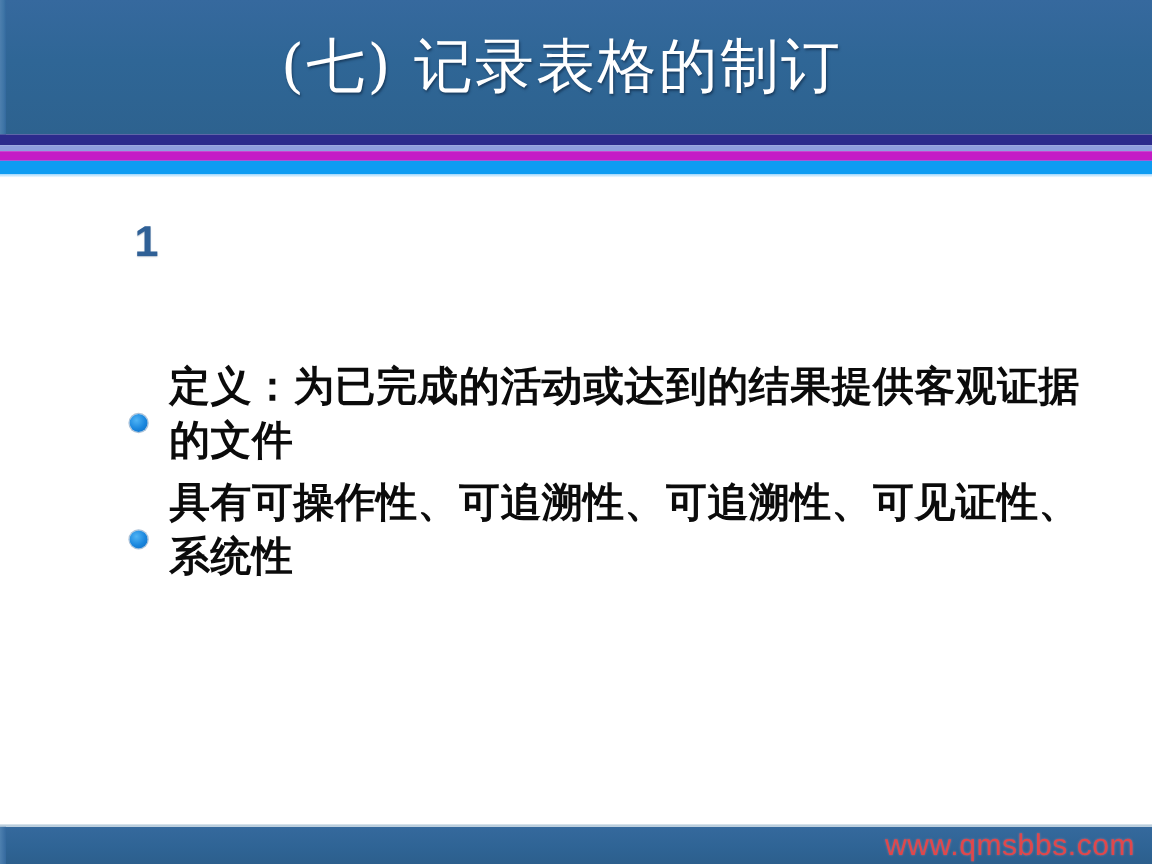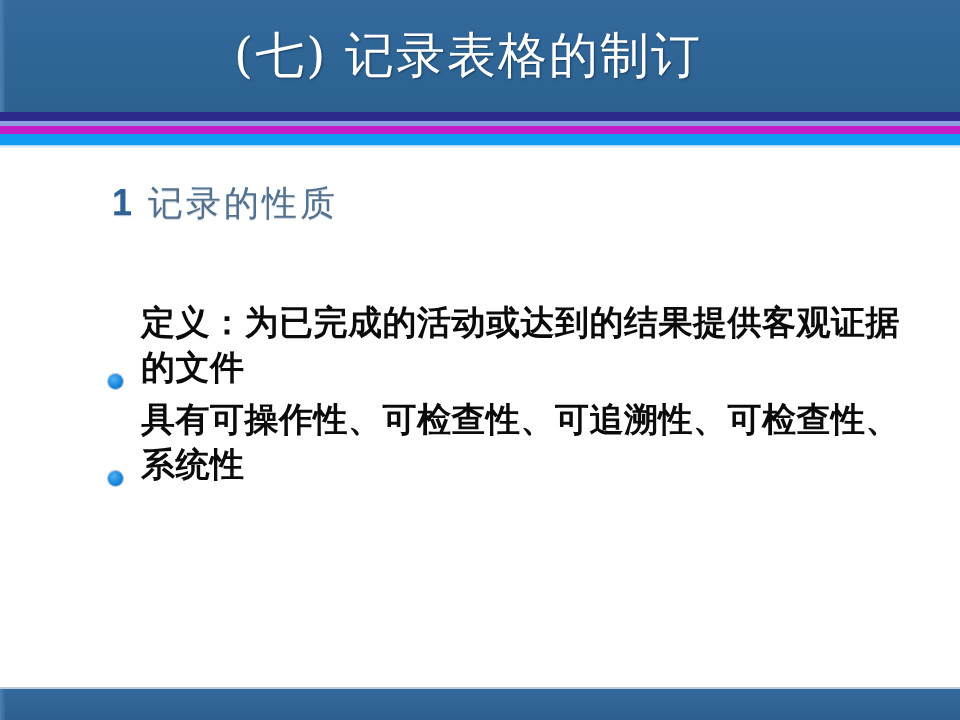--- a/index.html
+++ b/index.html
@@ -112,21 +112,21 @@
   }
 
   .bullet-list {
     position: absolute;
     left: 108px;
     top: 152px;
     width: 810px;
   }
   .bullet-item {
     display: flex;
-    align-items: flex-end;
+    align-items: center;
     margin-bottom: 8px;
   }
   .bullet-marker {
     flex: 0 0 auto;
     width: 15px;
     height: 15px;
     border-radius: 50%;
     background: radial-gradient(circle at 38% 34%, #4fb4f5 0%, #1a86dd 55%, #0f6cc0 100%);
     box-shadow: 0 0 0 1px rgba(20, 80, 140, 0.35);
     margin-top: 16px;
@@ -190,37 +190,37 @@
     <div class="stripe stripe-peri"></div>
     <div class="stripe stripe-magenta"></div>
     <div class="stripe stripe-azure"></div>
     <div class="stripe stripe-whitefade"></div>
   </div>
 
   <div class="body-area">
 
     <div class="section-heading">
       <span class="section-number">1</span>
-      <span class="section-label">记录的性质</span>
     </div>
 
     <div class="bullet-list">
 
       <div class="bullet-item">
         <span class="bullet-marker"></span>
         <span class="bullet-text">定义：为已完成的活动或达到的结果提供客观证据的文件</span>
       </div>
 
 
 
       <div class="bullet-item">
         <span class="bullet-marker"></span>
-        <span class="bullet-text">具有可操作性、可检查性、可追溯性、可检查性、系统性</span>
+        <span class="bullet-text">具有可操作性、可追溯性、可追溯性、可见证性、系统性</span>
       </div>
 
     </div>
   </div>
 
   <div class="footer-band">
     <div class="footer-left-edge"></div>
+    <div class="watermark">www.qmsbbs.com</div>
   </div>
 
 </div>
 
 </body></html>

